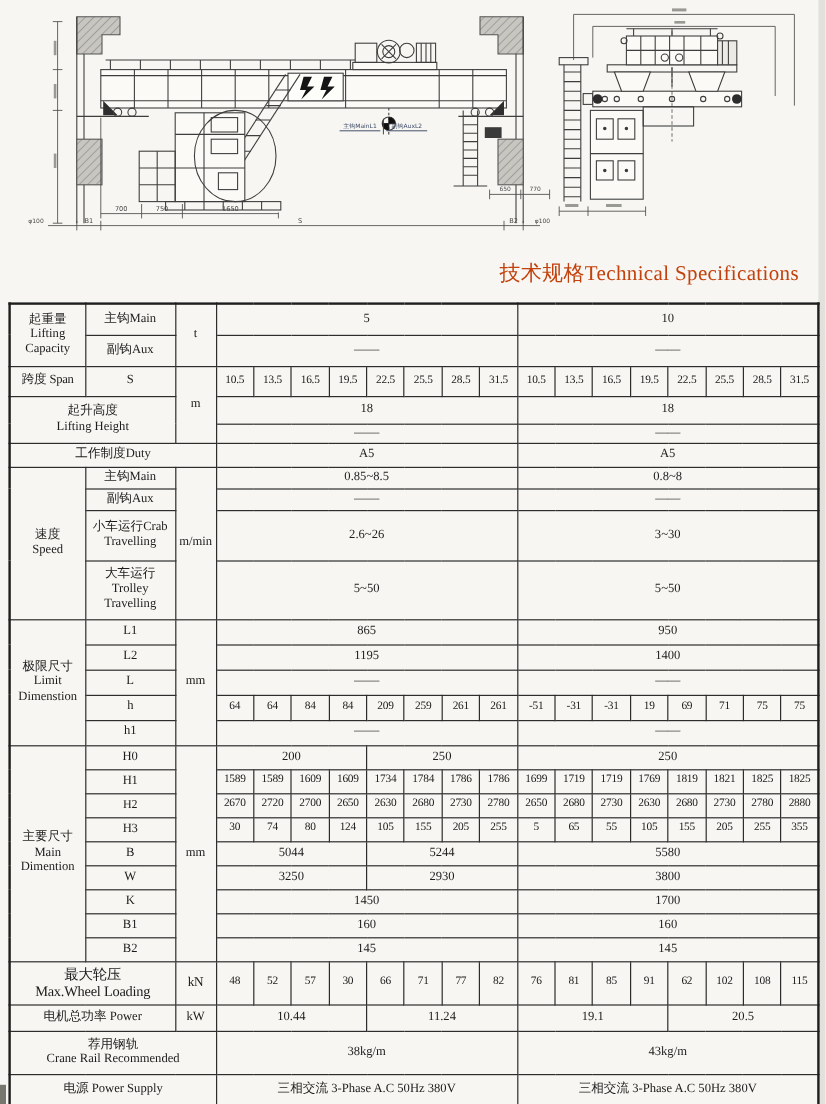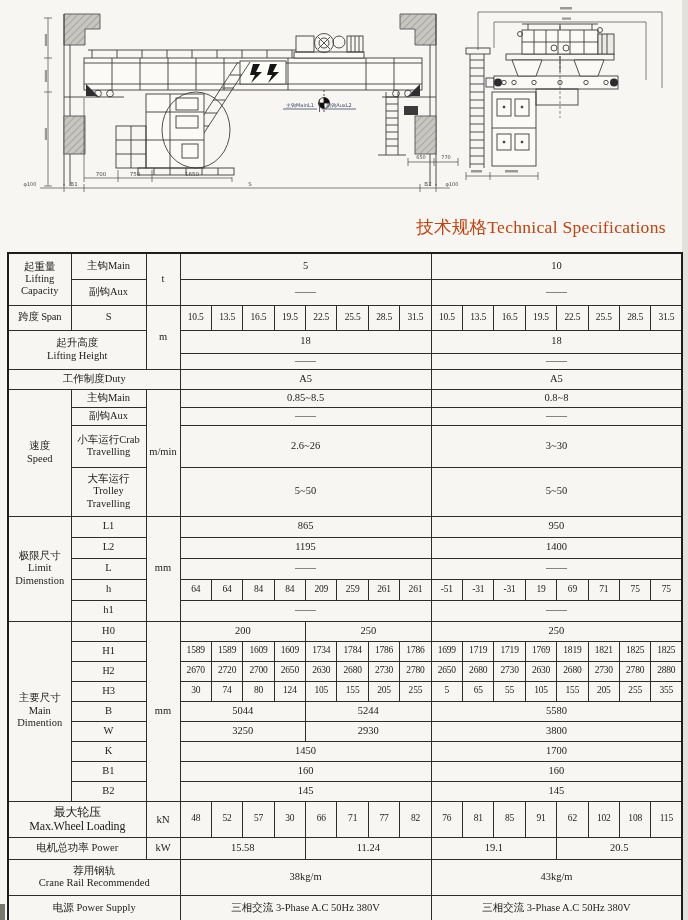--- a/index.html
+++ b/index.html
@@ -571,21 +571,21 @@
         <td>85</td>
         <td>91</td>
         <td>62</td>
         <td>102</td>
         <td>108</td>
         <td>115</td>
       </tr>
     <tr class="h22">
       <td class="lbl" colspan="2">电机总功率 Power</td>
       <td>kW</td>
-      <td colspan="4">15.58</td>
+      <td colspan="4">10.44</td>
       <td colspan="4">11.24</td>
       <td colspan="4">19.1</td>
       <td colspan="4">20.5</td>
     </tr>
     <tr class="h36">
       <td class="lbl" colspan="3">荐用钢轨
 Crane Rail Recommended</td>
       <td colspan="8">38kg/m</td>
       <td colspan="8">43kg/m</td>
     </tr>

